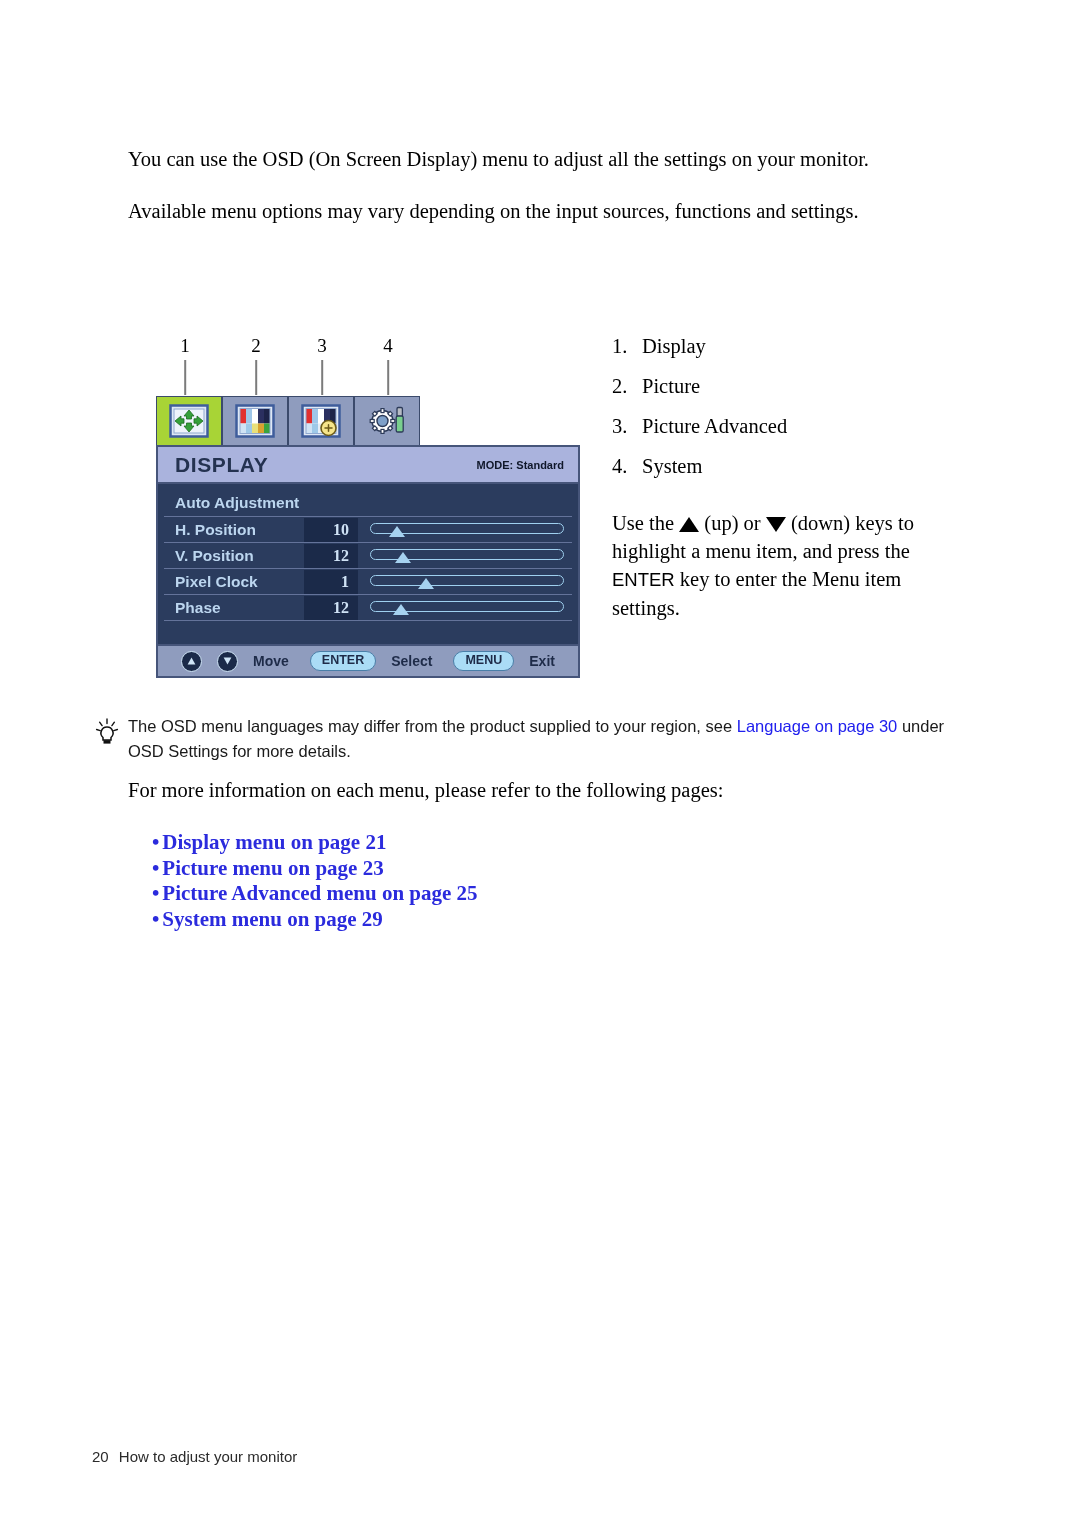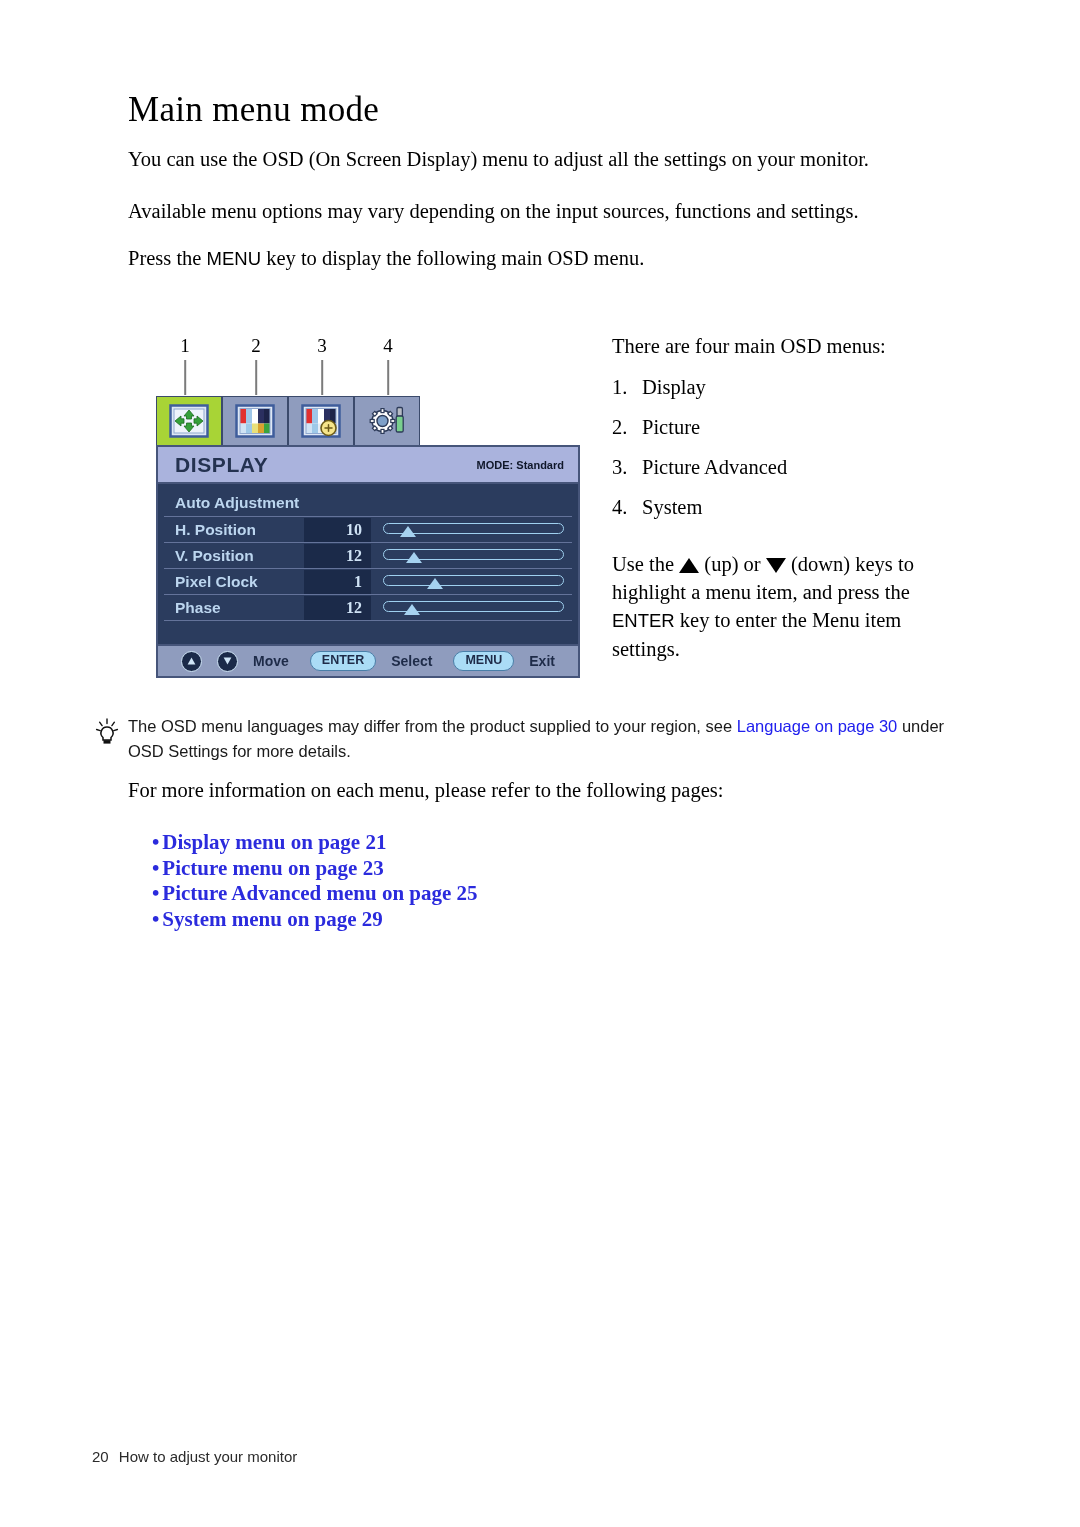--- a/index.html
+++ b/index.html
@@ -168,21 +168,21 @@
   .osd-row:last-child { border-bottom: 1px solid #64739a; }
   .osd-row-label {
     font-family: "Liberation Sans", sans-serif;
     font-weight: bold;
     font-size: 15.5px;
     color: #bcd6ef;
     flex: 0 0 auto;
     width: 129px;
   }
   .osd-row-value {
-    width: 67px;
+    width: 54px;
     height: 24px;
     background: #1b2a49;
     color: #cfe2f5;
     font-family: "Liberation Serif", serif;
     font-weight: bold;
     font-size: 16px;
     display: flex;
     align-items: center;
     justify-content: flex-end;
     padding-right: 9px;
@@ -349,25 +349,23 @@
     font-size: 15px;
     color: #2b2b2b;
   }
   .footer .pg { margin-right: 6px; }
 </style>
 </head>
 <body>
 
 <div class="page">
 
-  <div class="h1">Main menu mode</div>
 
   <div class="para p2">Available menu options may vary depending on the input sources, functions and settings.</div>
   <div class="para p1">You can use the OSD (On Screen Display) menu to adjust all the settings on your monitor.</div>
-  <div class="para p3"><span>Press the </span><span class="sans-key">MENU</span><span> key to display the following main OSD menu.</span></div>
 
   <div class="callouts">
     <span class="callout-num" style="left:30px">1</span>
     <span class="leader" style="left:30px"></span>
     <span class="callout-num" style="left:101px">2</span>
     <span class="leader" style="left:101px"></span>
     <span class="callout-num" style="left:167px">3</span>
     <span class="leader" style="left:167px"></span>
     <span class="callout-num" style="left:233px">4</span>
     <span class="leader" style="left:233px"></span>
@@ -515,21 +513,20 @@
         <span class="key-pill pad-l">ENTER</span>
         <span>Select</span>
         <span class="key-pill pad-l">MENU</span>
         <span>Exit</span>
       </div>
 
     </div>
   </div>
 
   <div class="right-col">
-    <div class="rc-lead">There are four main OSD menus:</div>
     <ul class="rc-list">
       <li>
         <span class="rc-num">1.</span>
         <span>Display</span>
       </li>
       <li>
         <span class="rc-num">2.</span>
         <span>Picture</span>
       </li>
       <li>

